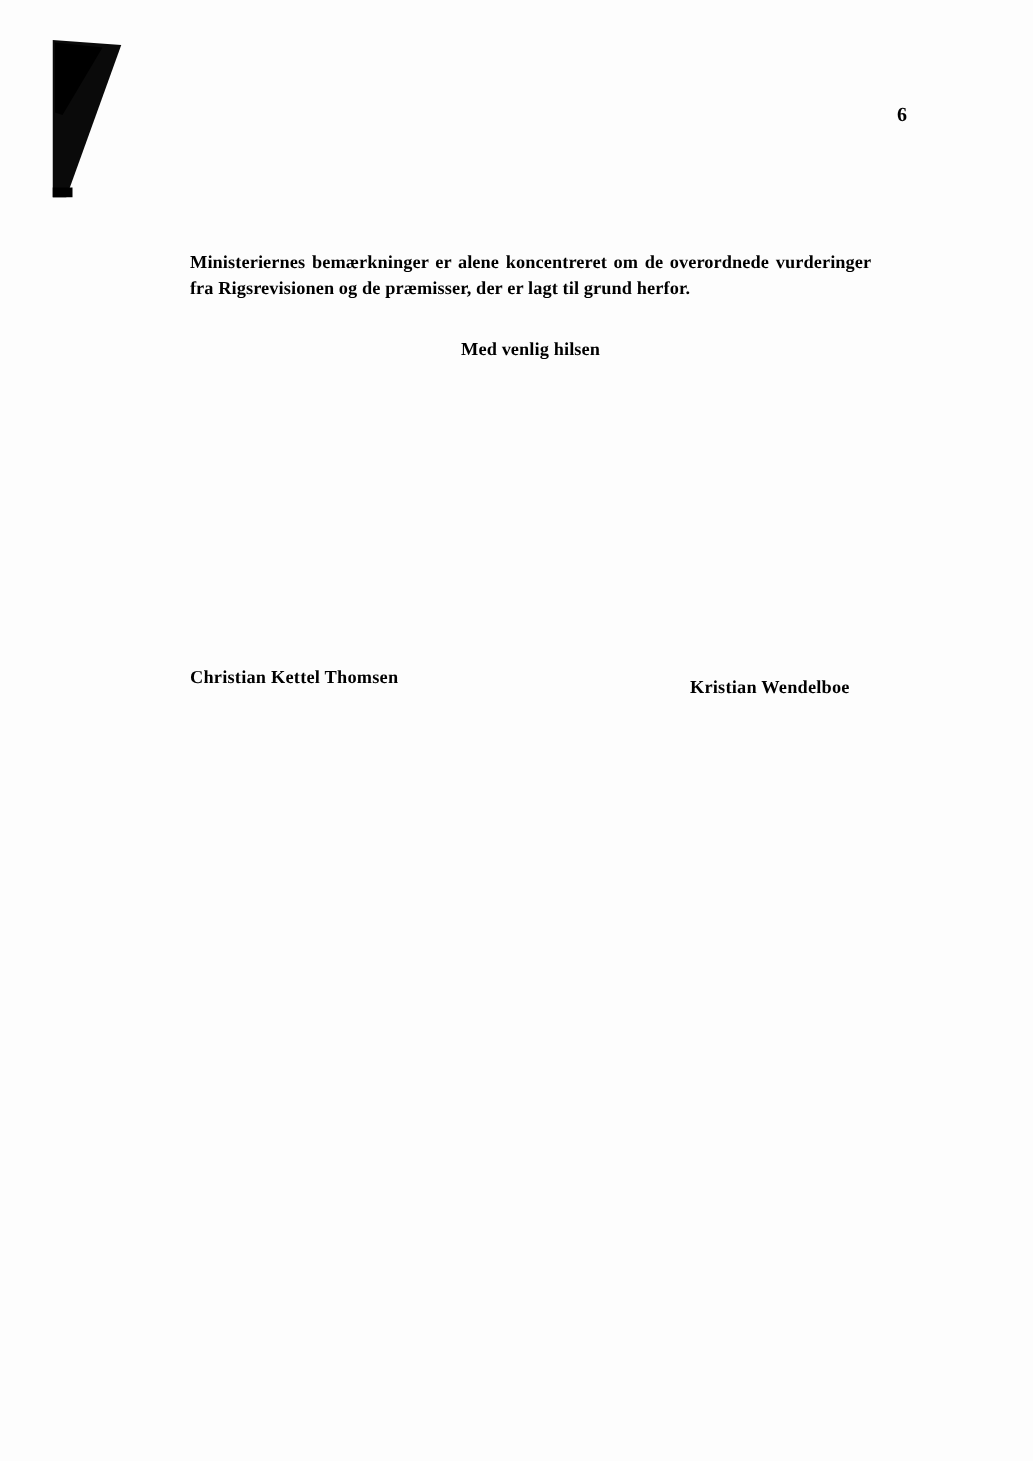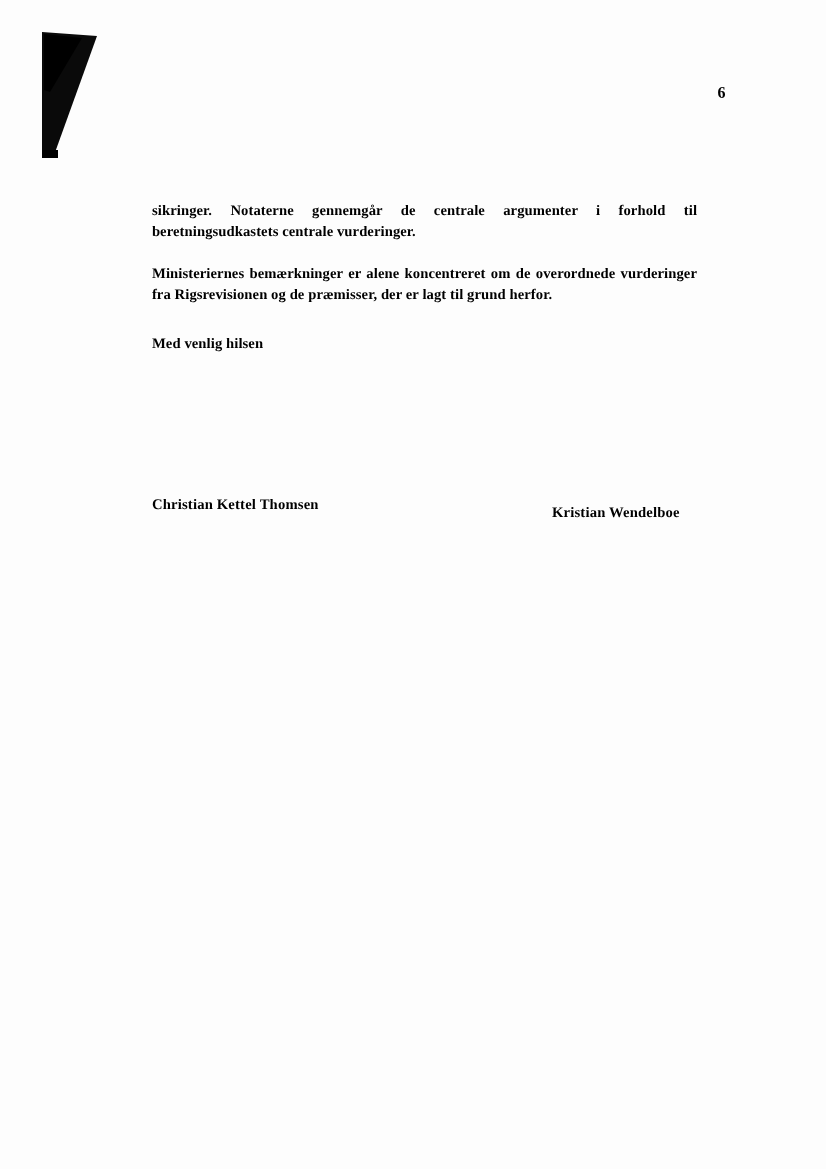--- a/index.html
+++ b/index.html
@@ -62,27 +62,27 @@
     line-height: 21px;
     font-weight: bold;
     letter-spacing: 0.1px;
     margin: 0 0 21px 0;
     text-align: justify;
     transform: skewX(-0.35deg);
   }
 
   .para.closing {
     margin-top: 28px;
-    text-align: left;
+    text-align: center;
   }
 
   .signatures {
     position: absolute;
     left: 152px;
-    top: 492px;
+    top: 530px;
     width: 545px;
     height: 40px;
   }
 
   .sig {
     position: absolute;
     font-family: "Liberation Serif", serif;
     font-size: 14.6px;
     font-weight: bold;
     letter-spacing: 0.2px;
@@ -99,21 +99,20 @@
 
   <svg class="corner-mark" viewBox="0 0 58 126" aria-hidden="true">
     <polygon points="0,0 55,4 11,126 0,126" fill="#0a0a0a"></polygon>
     <polygon points="2,2 40,6 8,60 2,58" fill="#000000"></polygon>
     <rect x="0" y="118" width="16" height="8" fill="#000000"></rect>
   </svg>
 
   <div class="page-number">6</div>
 
   <div class="body-text">
-    <p class="para">sikringer. Notaterne gennemgår de centrale argumenter i forhold til beretningsudkastets centrale vurderinger.</p>
     <p class="para">Ministeriernes bemærkninger er alene koncentreret om de overordnede vurderinger fra Rigsrevisionen og de præmisser, der er lagt til grund herfor.</p>
     <p class="para closing">Med venlig hilsen</p>
   </div>
 
   <div class="signatures">
     <div class="sig sig-left">Christian Kettel Thomsen</div>
     <div class="sig sig-right">Kristian Wendelboe</div>
   </div>
 
   <svg class="speckle" aria-hidden="true">

